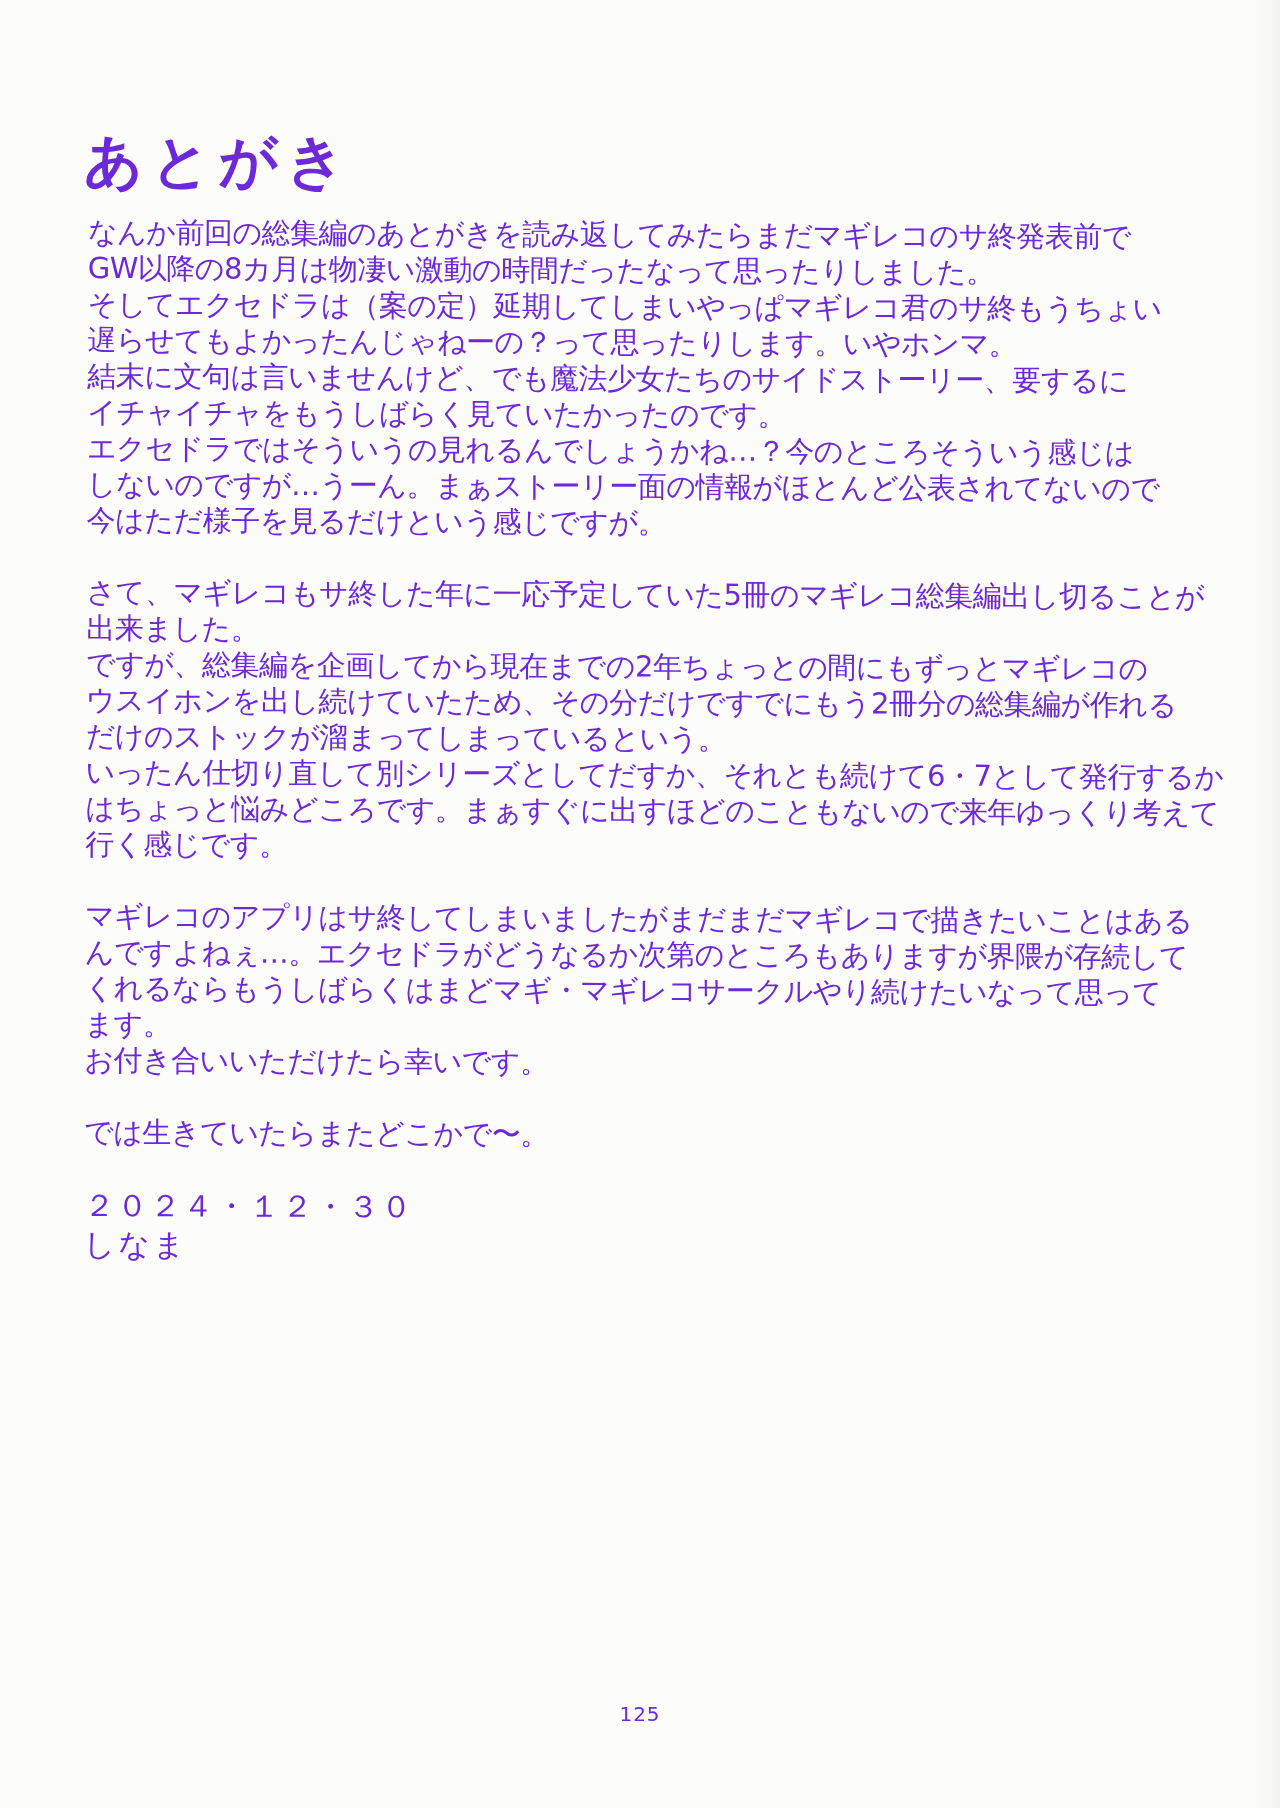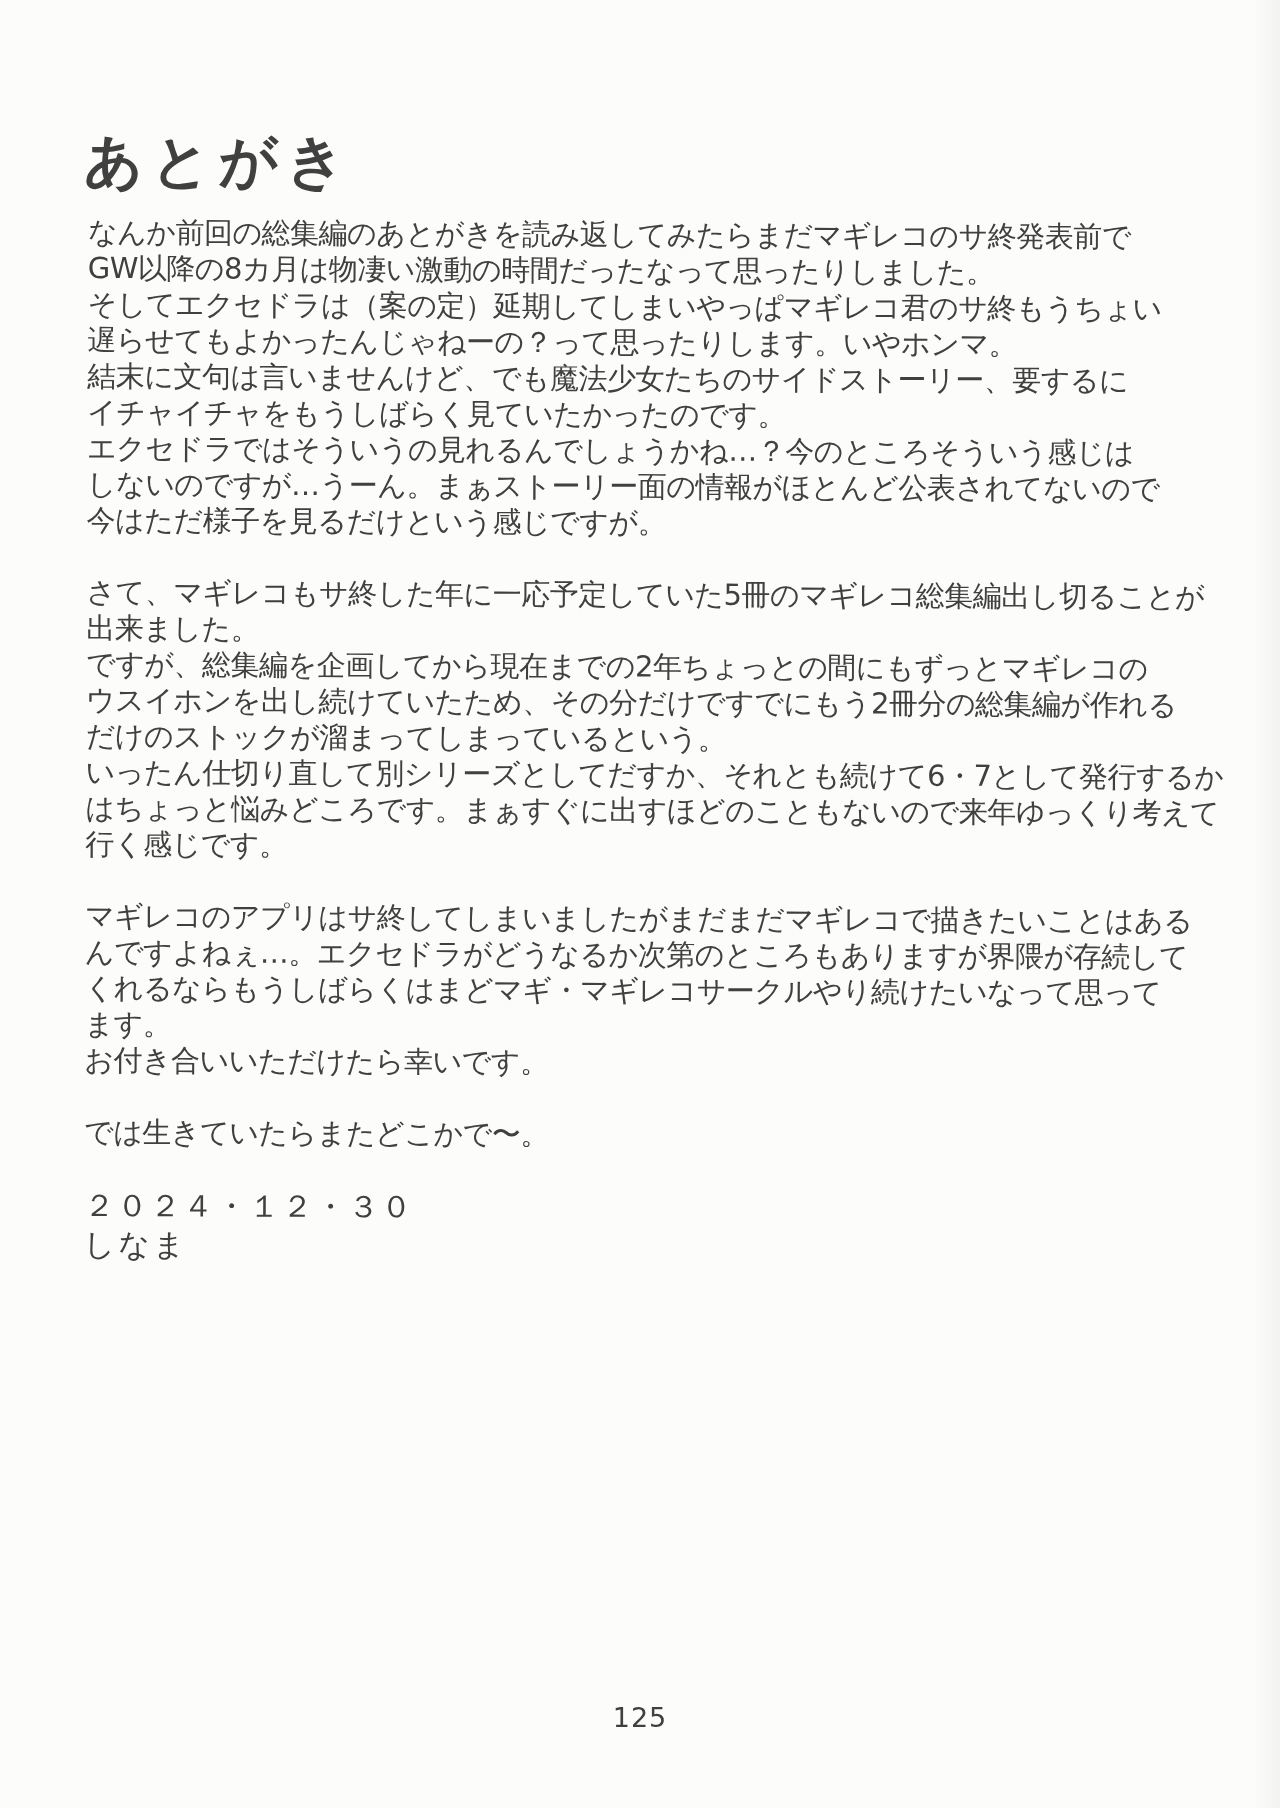--- a/index.html
+++ b/index.html
@@ -6,21 +6,21 @@
     margin: 0;
     padding: 0;
     background: #e8e8e8;
   }
   .page {
     position: relative;
     width: 1280px;
     height: 1808px;
     margin: 0 auto;
     background: #fcfcfb;
-    color: #404040;
+    color: #6d28d9;
     font-family: "DejaVu Sans", sans-serif;
     overflow: hidden;
   }
   
   .page::after {
     content: "";
     position: absolute;
     top: 0; right: 0;
     width: 26px; height: 100%;
     background: linear-gradient(to right, rgba(0,0,0,0), rgba(0,0,0,0.04));
@@ -66,21 +66,21 @@
     line-height: 40px;
     letter-spacing: 3px;
     white-space: nowrap;
   }
   .page-number {
     position: absolute;
     top: 1702px;
     left: 0;
     width: 100%;
     text-align: center;
-    font-size: 27px;
+    font-size: 20px;
     letter-spacing: 1px;
   }
 </style>
 </head>
 <body>
 
 <div class="page">
 
   <h1 class="title">あとがき</h1>
 

